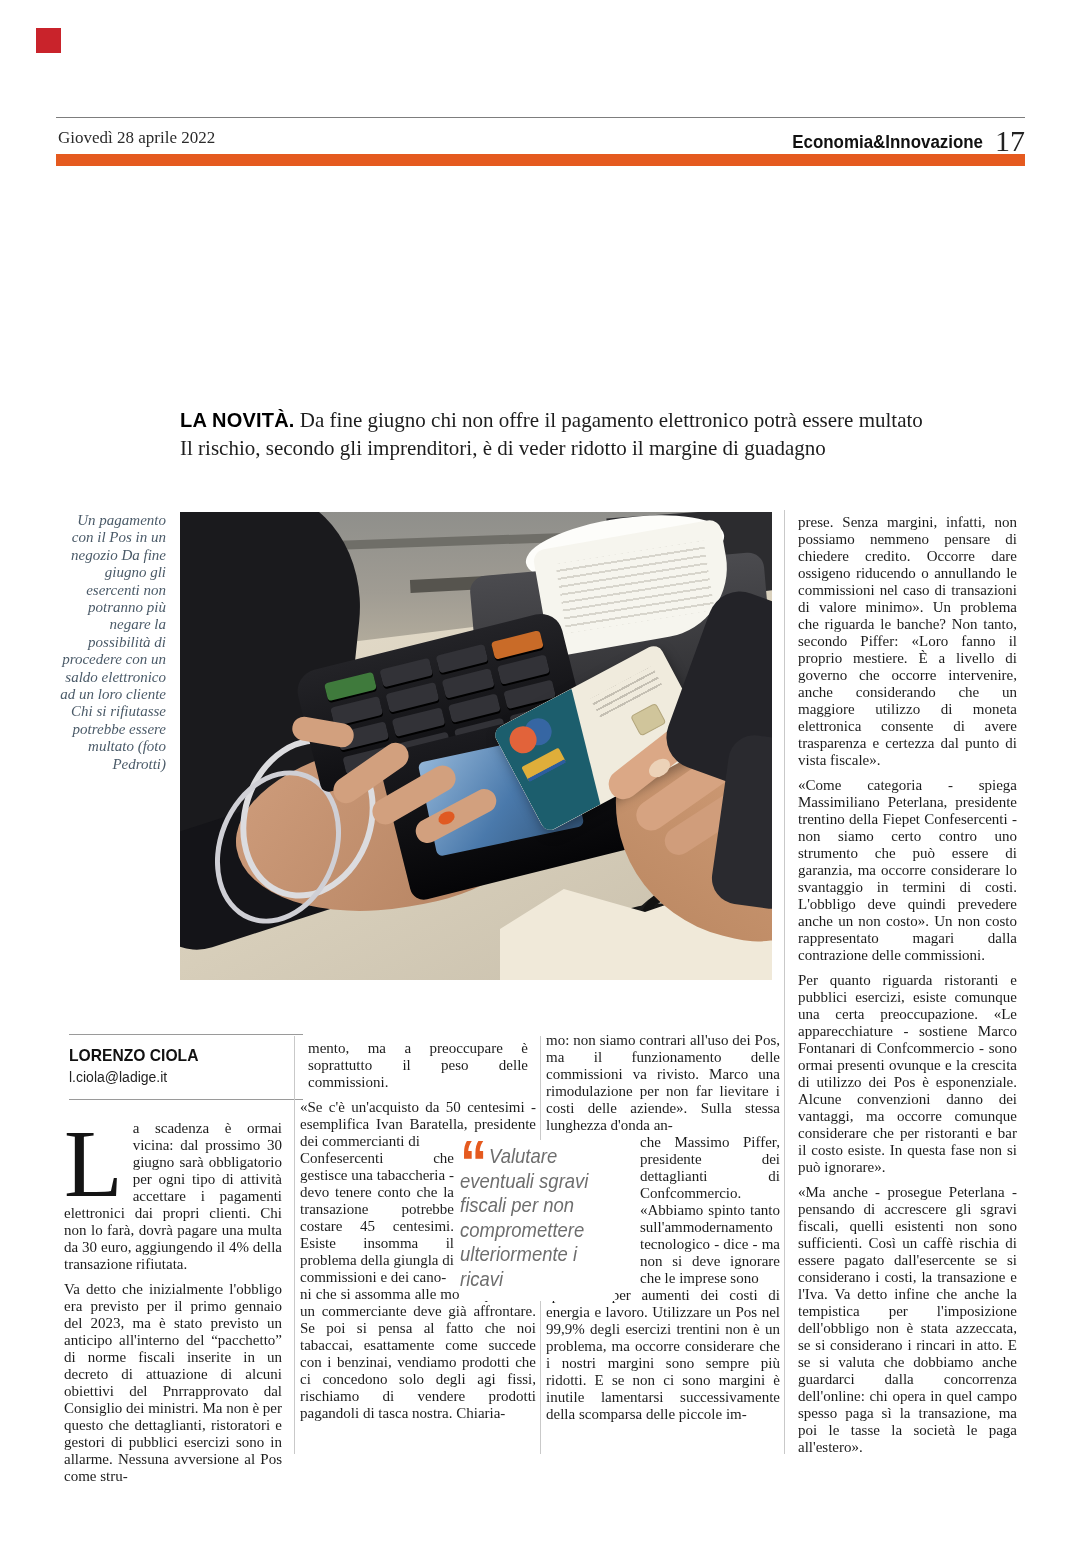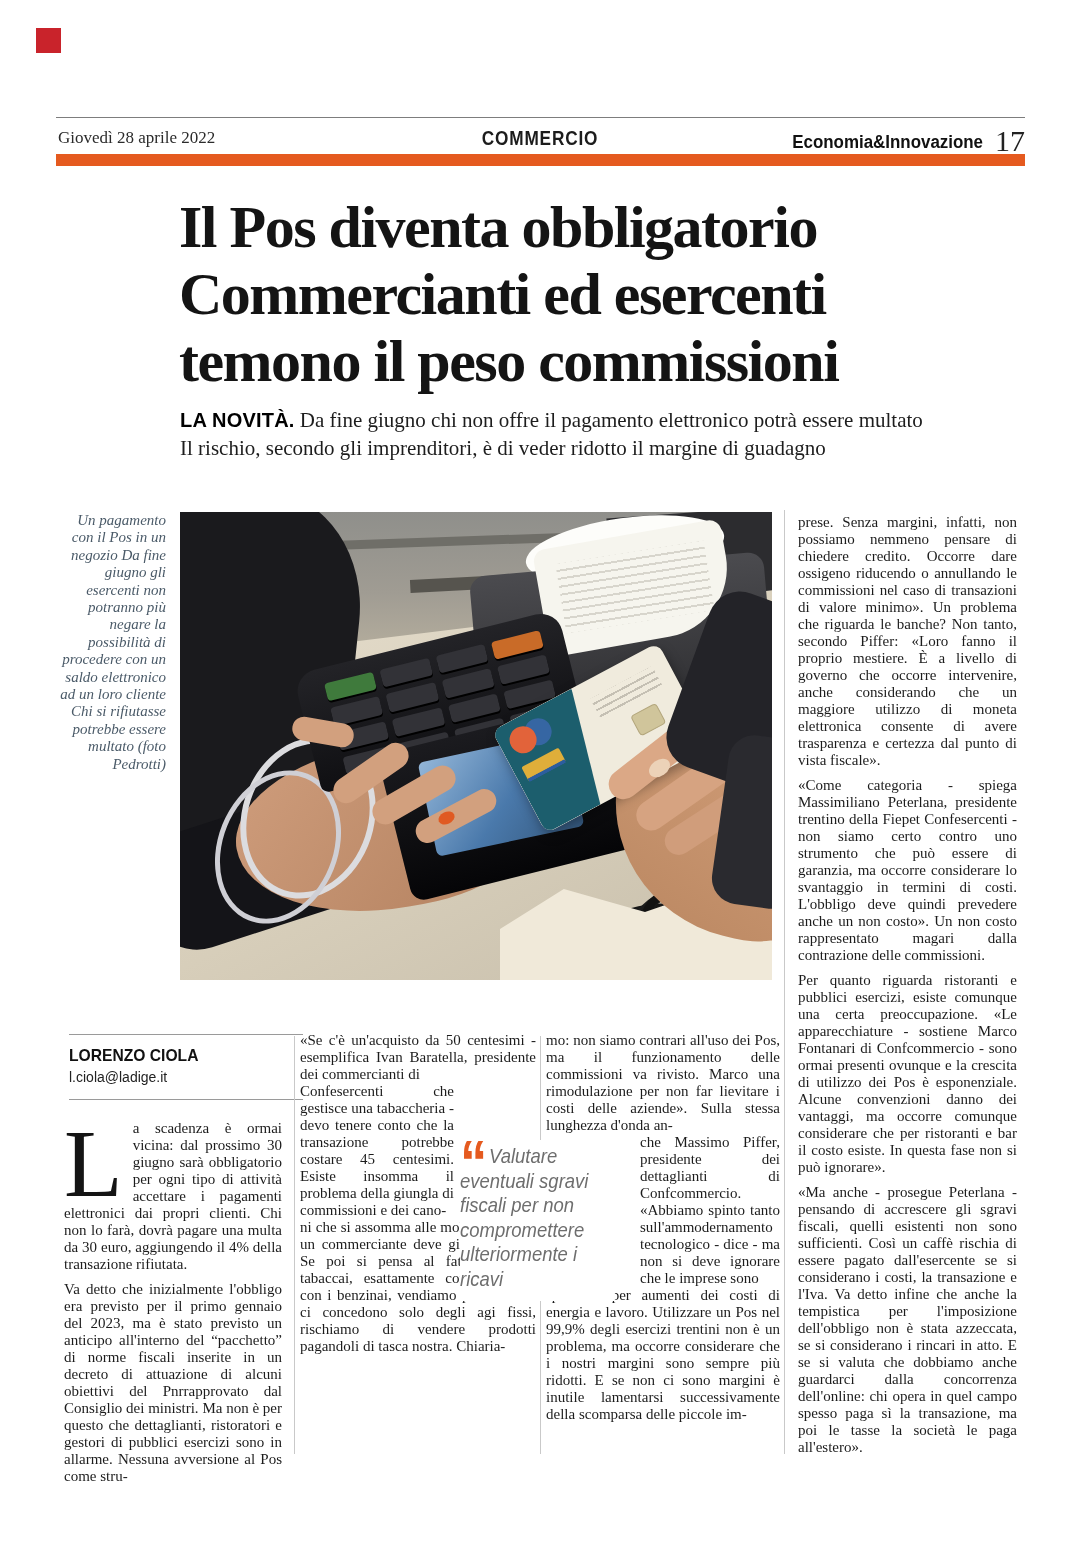--- a/index.html
+++ b/index.html
@@ -115,30 +115,26 @@
   .pq-text{font-family:"Liberation Sans",sans-serif;font-style:italic;font-size:21px;line-height:24.5px;color:#6e6e6e;}
 </style>
 </head>
 <body>
 
 <div class="page">
 
   <div class="corner-mark"></div>
   <div class="topline"></div>
   <div class="hdr-date">Giovedì 28 aprile 2022</div>
-  <div class="hdr-section"><span>COMMERCIO</span></div>
   <div class="hdr-brand">
     <span class="brand">Economia&amp;Innovazione</span>
     <span class="pageno">17</span>
   </div>
   <div class="orange-bar"></div>
 
-  <h1 class="headline">Il Pos diventa obbligatorio
-Commercianti ed esercenti
-temono il peso commissioni</h1>
 
   <div class="standfirst">
     <div><span class="kicker">LA NOVITÀ.</span> <span>Da fine giugno chi non offre il pagamento elettronico potrà essere multato</span></div>
     <div>Il rischio, secondo gli imprenditori, è di veder ridotto il margine di guadagno</div>
   </div>
 
   <div class="caption">Un pagamento con il Pos in un negozio Da fine giugno gli esercenti non potranno più negare la possibilità di procedere con un saldo elettronico ad un loro cliente Chi si rifiutasse potrebbe essere multato (foto Pedrotti)</div>
 
   <div class="photo">
     <div class="ph-shelf"></div>
@@ -221,20 +217,21 @@
     <div><span class="name">LORENZO CIOLA</span></div>
     <div class="email">l.ciola@ladige.it</div>
   </div>
 
   <div class="col col1">
     <p><span class="dropcap">L</span><span>a scadenza è ormai vicina: dal prossimo 30 giugno sarà obbligatorio per ogni tipo di attività accettare i pagamenti elettronici dai propri clienti. Chi non lo farà, dovrà pagare una multa da 30 euro, aggiungendo il 4% della transazione rifiutata.</span></p>
     <p>Va detto che inizialmente l'obbligo era previsto per il primo gennaio del 2023, ma è stato previsto un anticipo all'interno del “pacchetto” di norme fiscali inserite in un decreto di attuazione di alcuni obiettivi del Pnrrapprovato dal Consiglio dei ministri. Ma non è per questo che dettaglianti, ristoratori e gestori di pubblici esercizi sono in allarme. Nessuna avversione al Pos come stru-</p>
   </div>
 
   <div class="col col2">
+    <p>mento, ma a preoccupare è soprattutto il peso delle commissioni.</p>
     <div>«Se c'è un'acquisto da 50 centesimi - esemplifica Ivan Baratella, presidente dei commercianti di</div>
     <div class="seg-narrow-r">Confesercenti che gestisce una tabaccheria - devo tenere conto che la transazione potrebbe costare 45 centesimi. Esiste insomma il problema della giungla di commissioni e dei cano-</div>
     <div>ni che si assomma alle molte spese che un commerciante deve già affrontare. Se poi si pensa al fatto che noi tabaccai, esattamente come succede con i benzinai, vendiamo prodotti che ci concedono solo degli agi fissi, rischiamo di vendere prodotti pagandoli di tasca nostra. Chiaria-</div>
   </div>
 
   <div class="col col3">
     <div>mo: non siamo contrari all'uso dei Pos, ma il funzionamento delle commissioni va rivisto. Marco una rimodulazione per non far lievitare i costi delle aziende». Sulla stessa lunghezza d'onda an-</div>
     <div class="seg-narrow-l">che Massimo Piffer, presidente dei dettaglianti di Confcommercio. «Abbiamo spinto tanto sull'ammodernamento tecnologico - dice - ma non si deve ignorare che le imprese sono</div>
     <div>spremute per aumenti dei costi di energia e lavoro. Utilizzare un Pos nel 99,9% degli esercizi trentini non è un problema, ma occorre considerare che i nostri margini sono sempre più ridotti. E se non ci sono margini è inutile lamentarsi successivamente della scomparsa delle piccole im-</div>
   </div>

